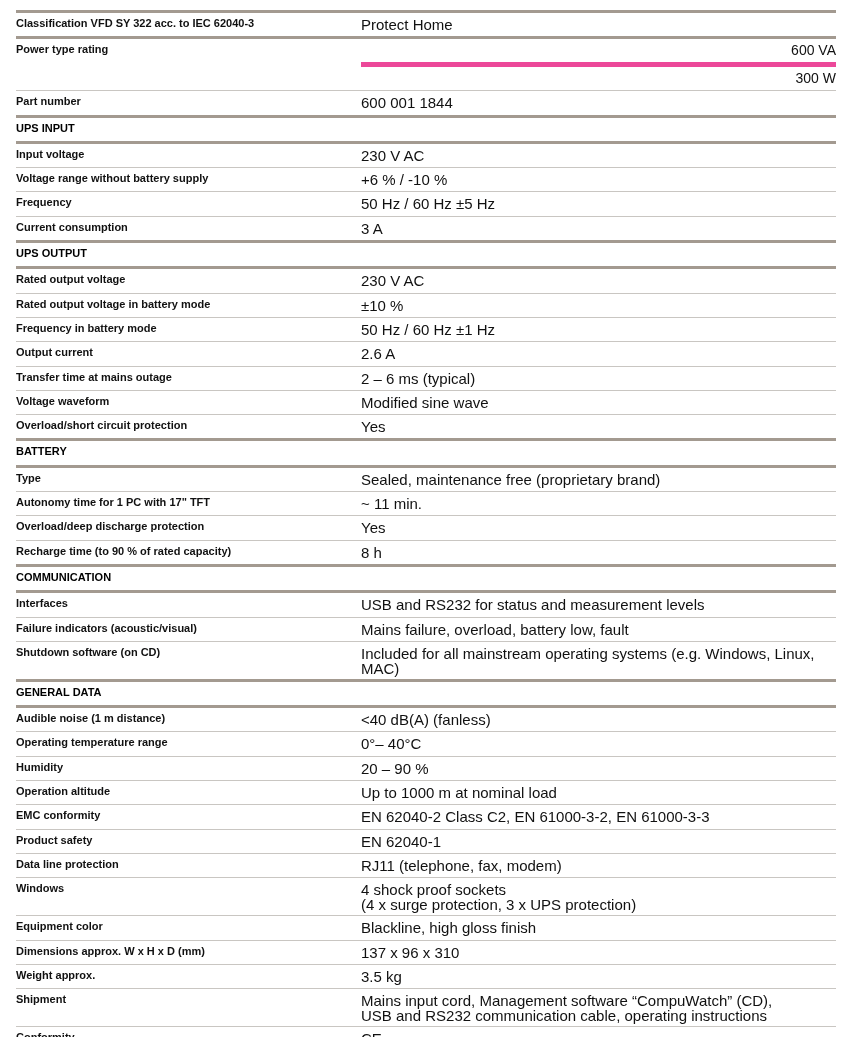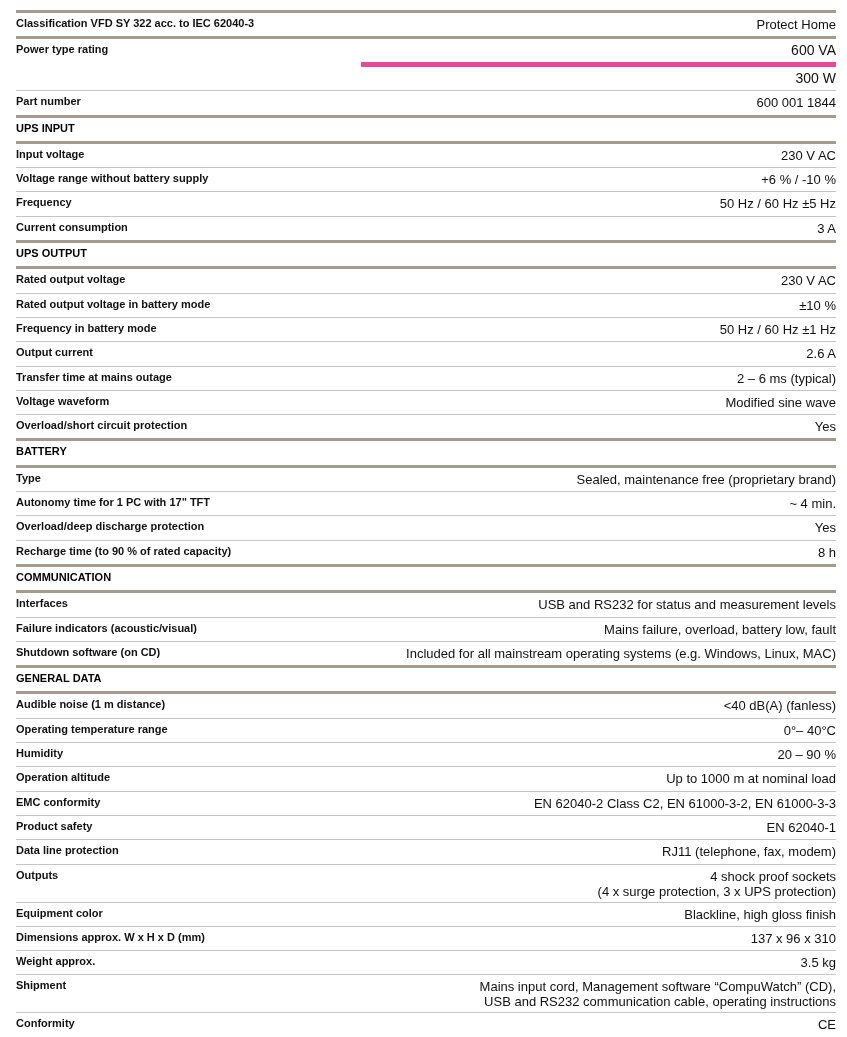--- a/index.html
+++ b/index.html
@@ -1,21 +1,21 @@
 <!DOCTYPE html>
 <html><head>
 <meta charset="utf-8">
 <style>
   html, body { margin:0; padding:0; background:#ffffff; }
   body { width:847px; height:1037px; position:relative; font-family:"Liberation Sans", sans-serif; color:#111; }
   .table { position:absolute; left:16px; top:10px; width:820px; }
   .row { display:flex; border-top:1px solid #c9c6c2; min-height:23.3px; }
   .row.thick { border-top:3px solid #a39a90; }
   .label { width:345px; font-weight:bold; font-size:11px; padding:2px 0 3px 0; line-height:17px; }
-  .value { flex:1; text-align:right; font-size:13px; padding:2px 0 3px 0; line-height:15px; padding-top:4px; }
+  .value { flex:1; text-align:left; font-size:15px; padding:2px 0 3px 0; line-height:15px; padding-top:4px; }
   .section .label { color:#000000; font-weight:bold; }
   .multi { flex:1; display:flex; flex-direction:column; }
   .multi .sub { text-align:right; font-size:14px; line-height:17px; padding:3px 0 3px 0; }
   .multi .sub + .sub { border-top:5px solid #ec4899; }
   .end { border-top:1px solid #c9c6c2; }
 </style>
 </head>
 <body>
 
 <div class="table" id="spec-table">
@@ -86,21 +86,21 @@
     </div>
     <div class="row thick section">
       <div class="label">BATTERY</div>
     </div>
     <div class="row thick">
       <div class="label">Type</div>
       <div class="value">Sealed, maintenance free (proprietary brand)</div>
     </div>
     <div class="row">
       <div class="label">Autonomy time for 1 PC with 17" TFT</div>
-      <div class="value">~ 4 min.</div>
+      <div class="value">~ 11 min.</div>
     </div>
     <div class="row">
       <div class="label">Overload/deep discharge protection</div>
       <div class="value">Yes</div>
     </div>
     <div class="row">
       <div class="label">Recharge time (to 90 % of rated capacity)</div>
       <div class="value">8 h</div>
     </div>
     <div class="row thick section">
@@ -143,21 +143,21 @@
     </div>
     <div class="row">
       <div class="label">Product safety</div>
       <div class="value">EN 62040-1</div>
     </div>
     <div class="row">
       <div class="label">Data line protection</div>
       <div class="value">RJ11 (telephone, fax, modem)</div>
     </div>
     <div class="row">
-      <div class="label">Outputs</div>
+      <div class="label">Windows</div>
       <div class="value">
         <div>4 shock proof sockets</div>
         <div>(4 x surge protection, 3 x UPS protection)</div>
       </div>
     </div>
     <div class="row">
       <div class="label">Equipment color</div>
       <div class="value">Blackline, high gloss finish</div>
     </div>
     <div class="row">

